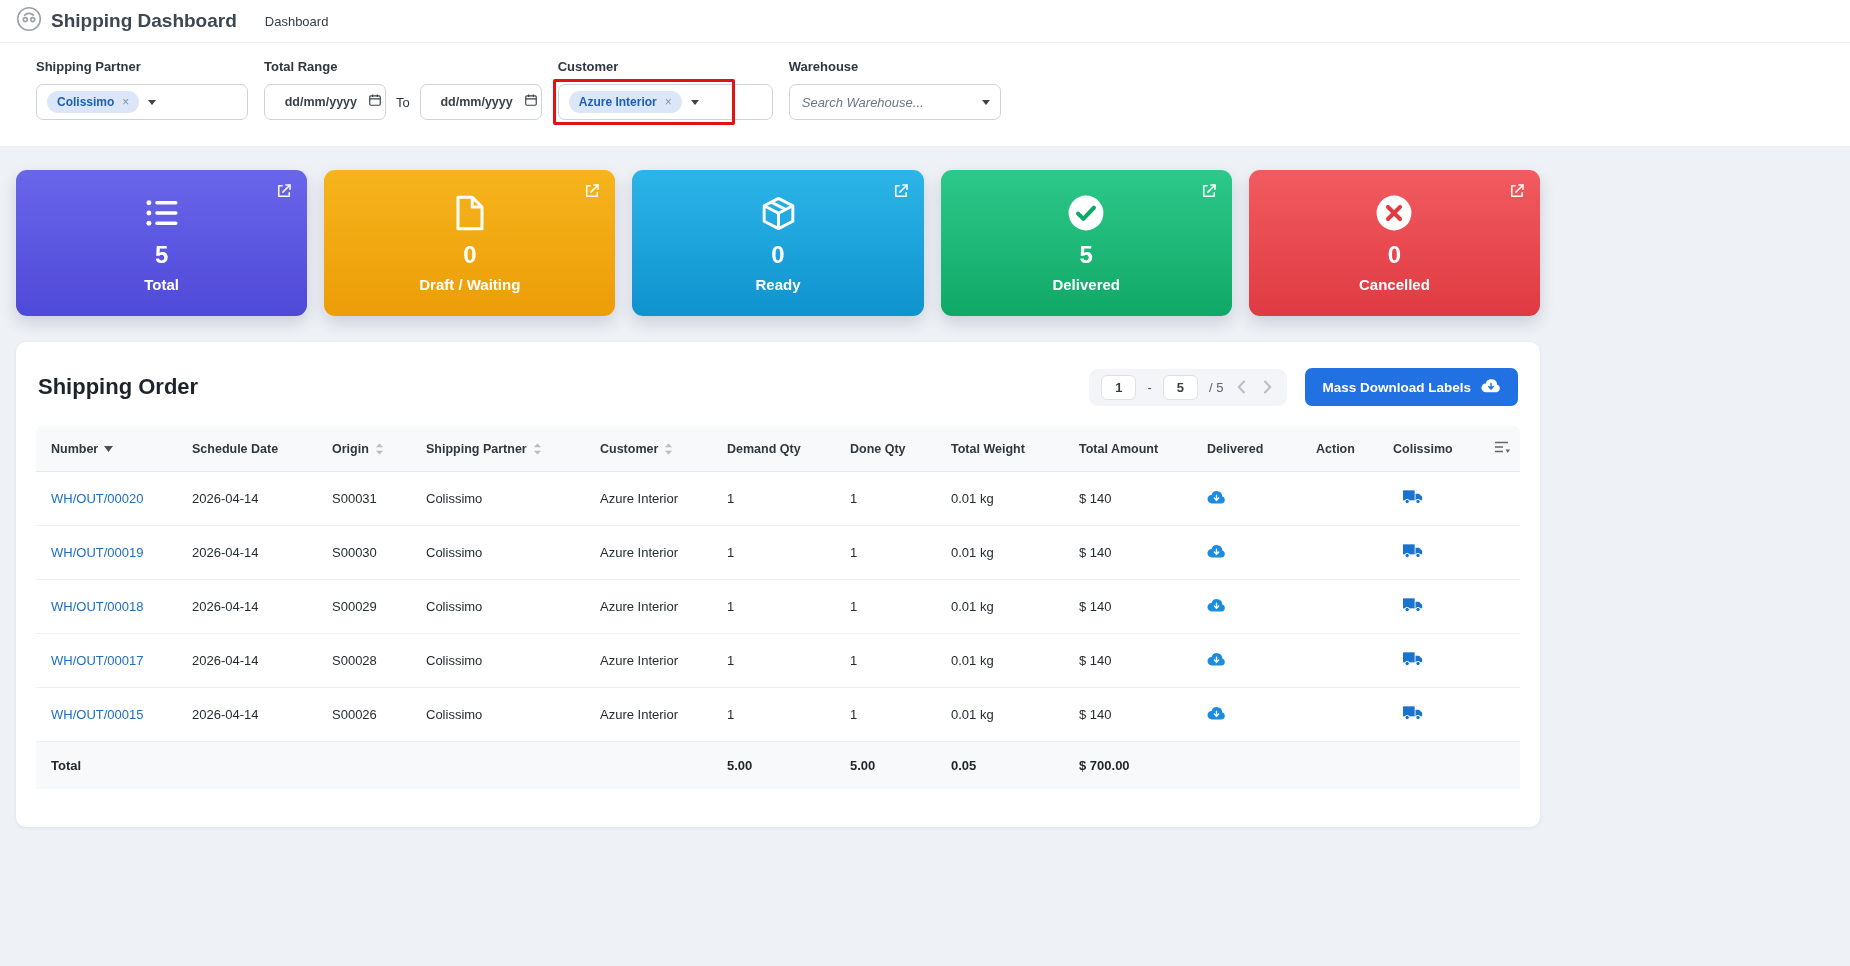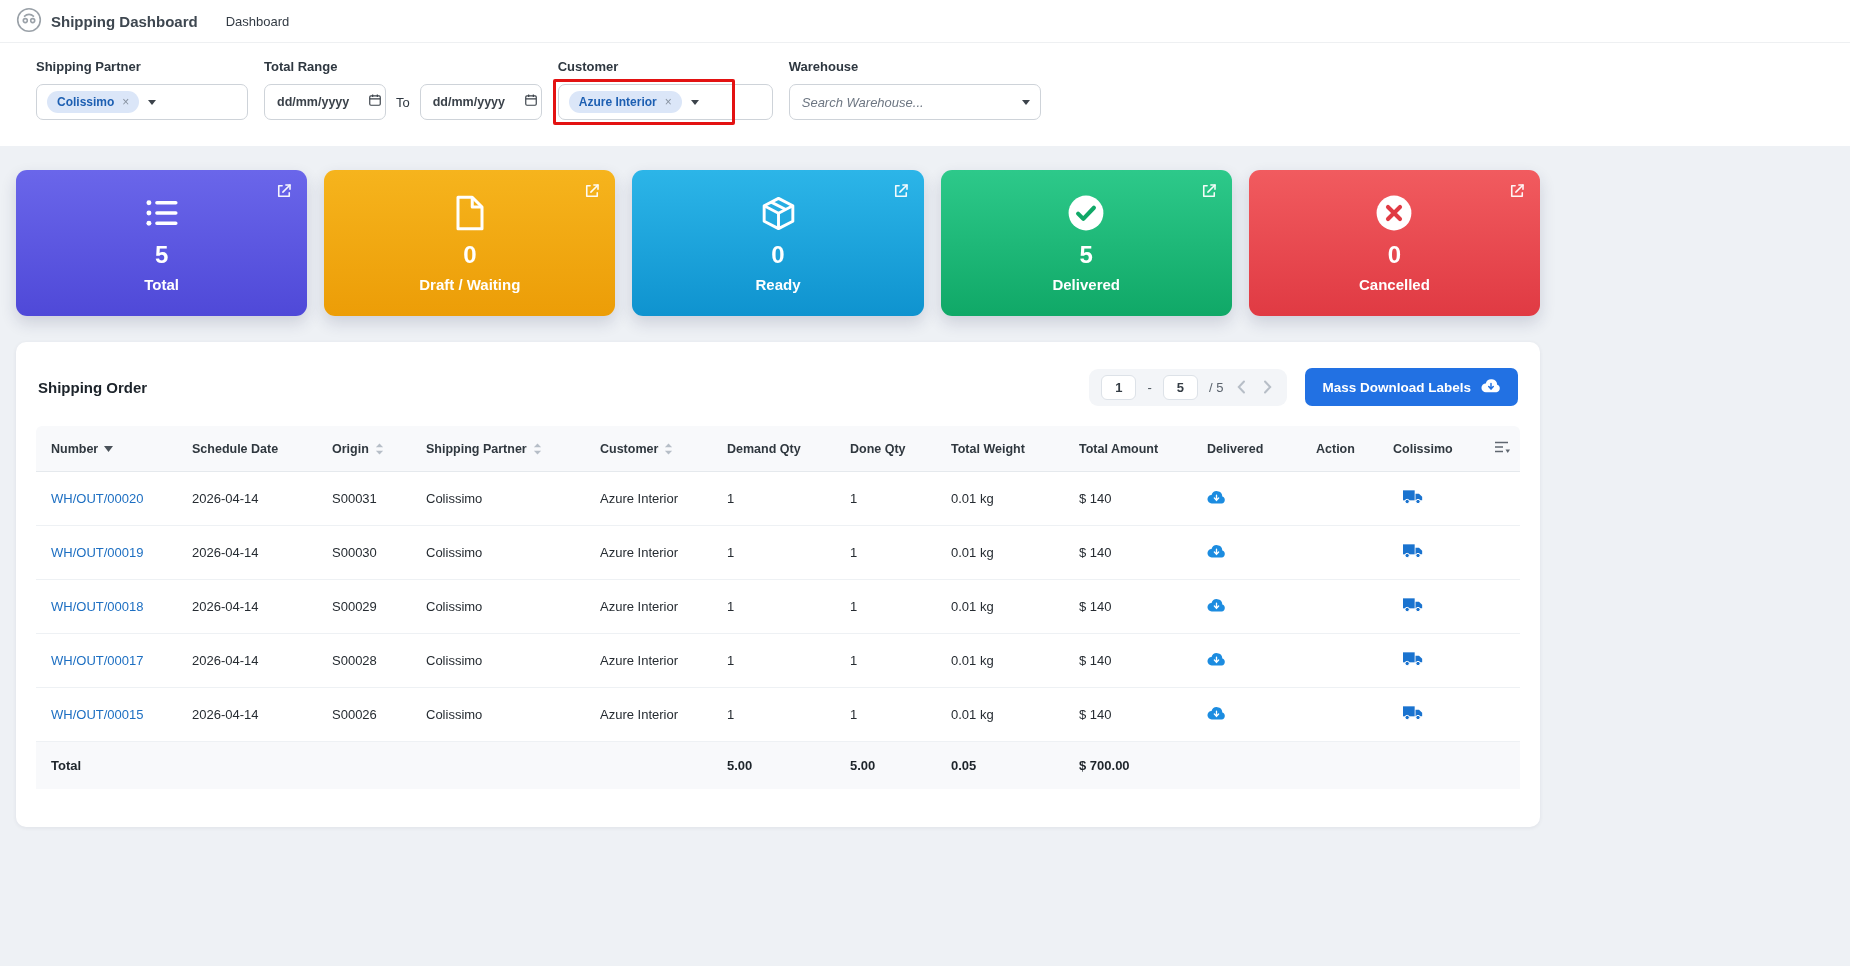--- a/index.html
+++ b/index.html
@@ -10,21 +10,21 @@
     color:#24292e;
     min-width:1850px;
     min-height:966px;
   }
   .container { max-width:1556px; padding:0 16px; }
 
   
   .topbar { background:#fff; }
   .topbar-inner { height:42px; display:flex; align-items:center; justify-content:space-between; }
   .nav-left { display:flex; align-items:center; }
-  .brand { display:flex; align-items:center; gap:9px; font-size:15px; font-weight:700; color:#3e4750; }
+  .brand { display:flex; align-items:center; gap:9px; font-size:19px; font-weight:700; color:#3e4750; }
   .menu-item { margin-left:28px; font-size:13px; color:#333b44; cursor:pointer; }
   .nav-right { display:flex; align-items:center; gap:24px; }
   .icon-wrap { position:relative; display:flex; align-items:center; cursor:pointer; }
   .nav-badge { position:absolute; top:-8px; left:11px; background:#e5484d; color:#fff;
     font-size:10px; font-weight:700; border-radius:9px; padding:1.5px 4.5px; line-height:1.1; }
   .company-name { font-size:13px; color:#2f363d; cursor:pointer; }
   .avatar { width:27px; height:27px; border-radius:6px; cursor:pointer;
     background: radial-gradient(circle at 50% 38%, #e8b98a 0 34%, #7a5134 36% 62%, #2e2623 64%);
     border:1px solid #cfd4d9; }
 
@@ -33,21 +33,21 @@
   .filters-inner { display:flex; gap:16px; align-items:flex-start; padding-left:36px; }
   .flabel { font-size:13px; font-weight:700; color:#2e3740; margin-bottom:10px; }
   .fcontrol { height:36px; background:#fff; border:1px solid #ced3d9; border-radius:7px;
     display:flex; align-items:center; padding:0 10px; gap:9px; position:relative; cursor:pointer; }
   .caret { width:0; height:0; border-left:4.5px solid transparent; border-right:4.5px solid transparent;
     border-top:5.5px solid #3c434b; }
   .tag { background:#dbe6f8; color:#1d5fb2; font-weight:700; font-size:12px; border-radius:20px;
     padding:4px 10px; display:flex; align-items:center; gap:8px; white-space:nowrap; }
   .tag-x { color:#8792a0; font-weight:400; font-size:12px; cursor:pointer; line-height:1; }
   .date-input { border:none; outline:none; width:84px; font-size:12.5px; font-weight:600;
-    color:#3b424a; font-family:"Liberation Sans",sans-serif; background:transparent; }
+    color:#3b424a; font-family:"Liberation Sans",sans-serif; background:transparent;text-align:right; }
   .date-input::placeholder { color:#3b424a; opacity:1; }
   .muted-italic { font-style:italic; color:#6d7682; font-size:13px; }
   .wh-input { border:none; outline:none; width:128px; font-size:13px; font-style:italic;
     background:transparent; font-family:"Liberation Sans",sans-serif; }
   .wh-input::placeholder { color:#6d7682; opacity:1; }
   .highlight-rect { position:absolute; left:-6px; top:-6px; width:182px; height:46px;
     border:3px solid #e31212; border-radius:2px; pointer-events:none; }
 
   
   .stats { display:flex; gap:17px; margin-top:24px; }
@@ -56,21 +56,21 @@
     box-shadow:0 7px 16px rgba(30,40,80,.16); cursor:pointer; }
   .stat-glyph { height:40px; display:flex; align-items:center; }
   .stat-value { font-size:24px; font-weight:700; margin-top:8px; }
   .stat-label { font-size:15px; font-weight:600; margin-top:7px; }
   .ext-link { position:absolute; top:12px; right:14px; opacity:.95; }
 
   
   .orders { background:#fff; border-radius:10px; margin:26px 0 30px; padding:18px 20px 38px;
     box-shadow:0 1px 4px rgba(25,35,50,.07); }
   .orders-head { display:flex; align-items:center; justify-content:space-between; margin:8px 2px 20px; }
-  .orders-title { font-size:15px; font-weight:800; color:#1c232a; }
+  .orders-title { font-size:22px; font-weight:800; color:#1c232a; }
   .orders-actions { display:flex; align-items:center; gap:18px; }
   .pager { display:flex; align-items:center; gap:11px; background:#f3f5f8; border-radius:9px;
     padding:6px 12px; font-size:13px; color:#49525b; }
   .pagebox { background:#fff; border:1px solid #dde2e8; border-radius:6px; padding:4px 13px;
     font-weight:600; font-size:13px; color:#343c44; cursor:text; }
   .pager-total { color:#5a636d; }
   .chev { padding:0 3px; display:flex; align-items:center; cursor:pointer; }
   .btn-primary { background:#2271e3; color:#fff; font-weight:700; font-size:13.5px; border:none;
     border-radius:7px; height:38px; padding:0 17px; display:flex; align-items:center; gap:10px;
     cursor:pointer; font-family:"Liberation Sans",sans-serif; }
@@ -158,21 +158,21 @@
           <span>Azure Interior</span>
           <span class="tag-x">×</span>
         </span>
         <span class="caret"></span>
         <span class="highlight-rect"></span>
       </div>
     </div>
 
     <div>
       <div class="flabel">Warehouse</div>
-      <div class="fcontrol" style="width:252px; cursor:text;justify-content:space-between;">
+      <div class="fcontrol" style="width:212px; cursor:text;justify-content:space-between;">
         <input class="wh-input" placeholder="Search Warehouse..." style="">
         <span class="caret" style="margin-left:-52px;"></span>
       </div>
     </div>
 
   </div>
 </section>
 
 <main class="container">
 

